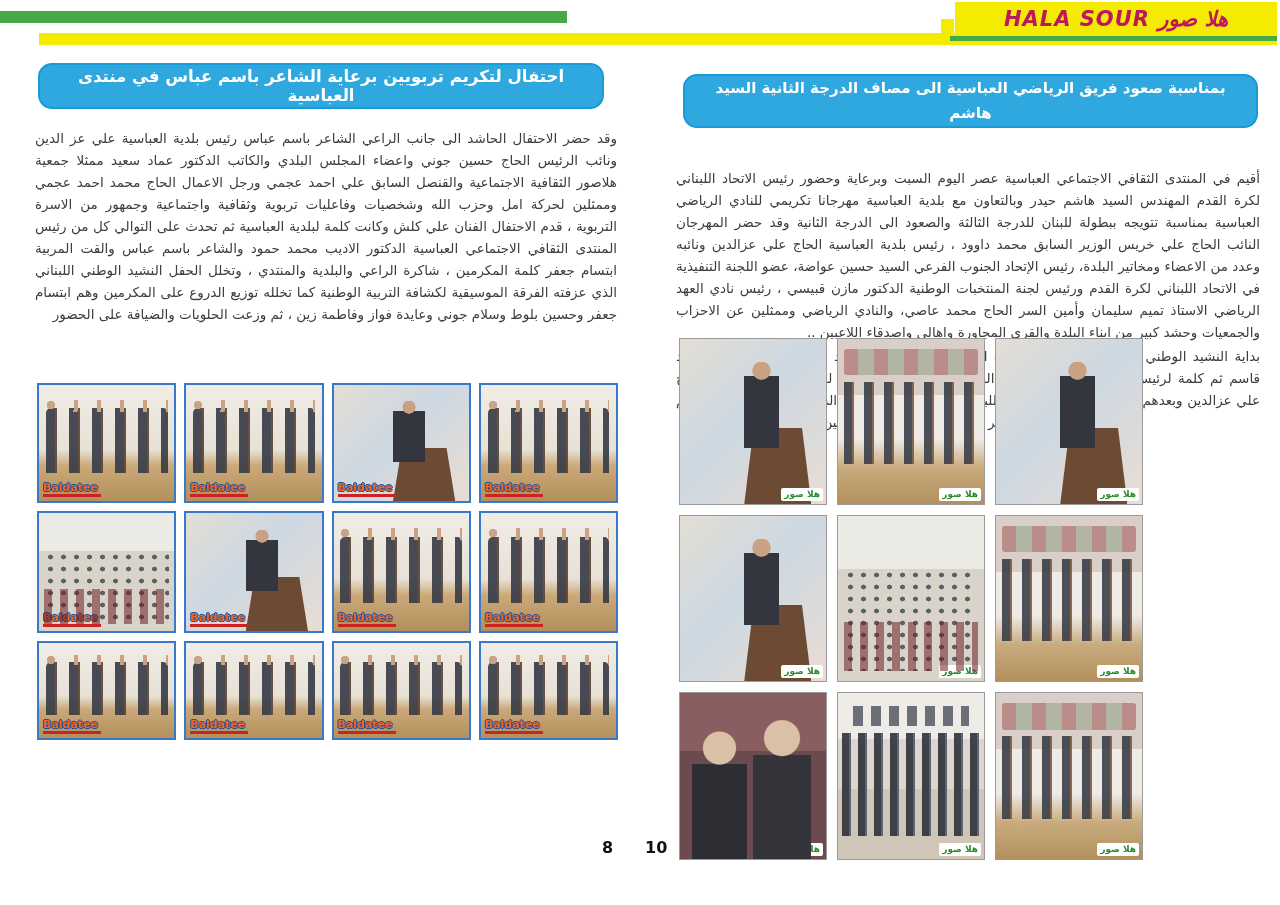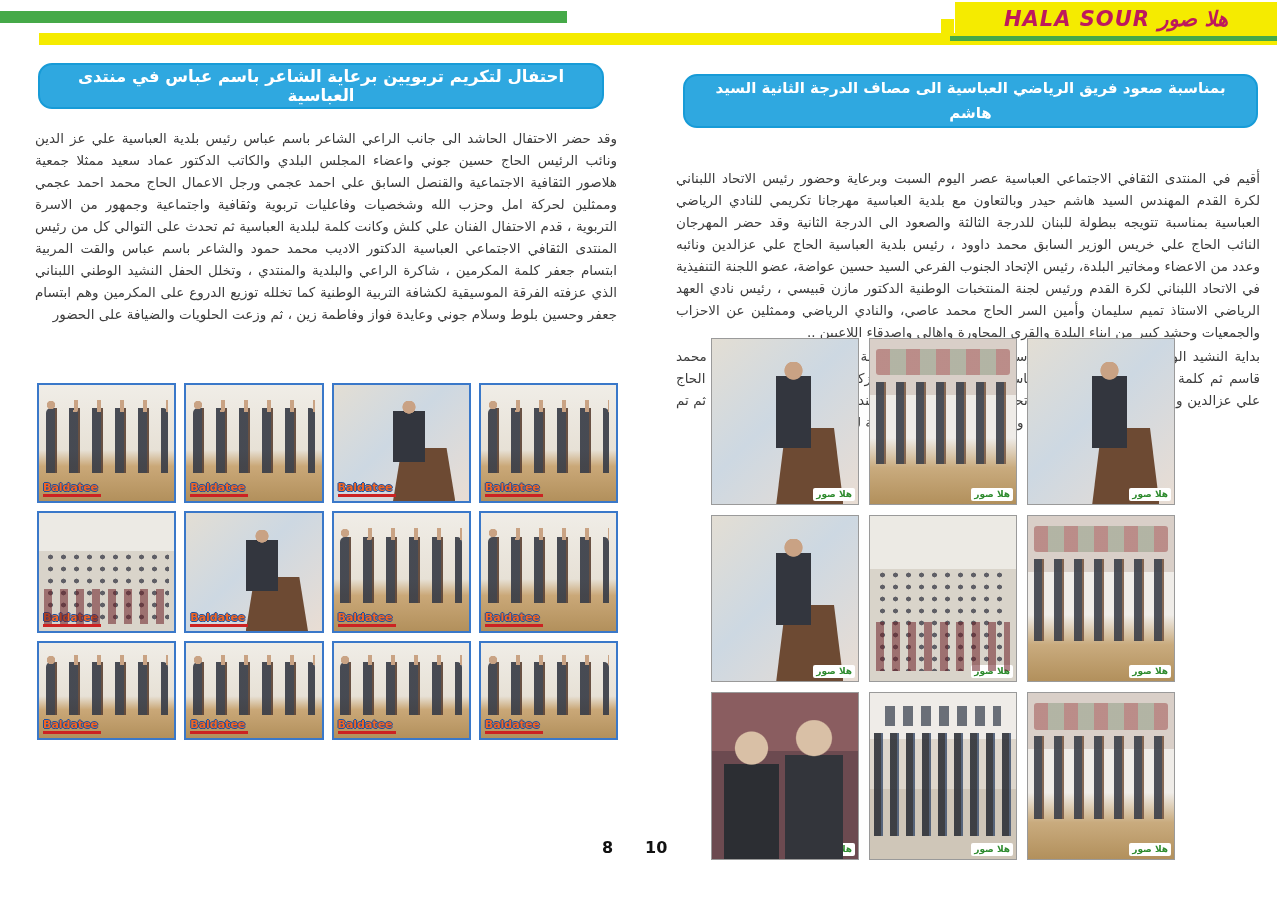--- a/index.html
+++ b/index.html
@@ -30,21 +30,21 @@
   .article p{margin:0 0 2px 0;}
   #article-left{left:35px;top:127px;width:582px;}
   #article-right{left:676px;top:131px;width:584px;margin-top:36px;}
   #article-right p.centered-last{text-align:justify;text-align-last:center;}
 
   
   .pgrid{position:absolute;display:grid;grid-auto-flow:row;}
   #grid-left{left:37px;top:383px;width:581px;grid-template-columns:repeat(4,1fr);
              grid-template-rows:120px 122px 99px 114px;gap:8px;}
   #grid-right{left:679px;top:338px;width:464px;grid-template-columns:repeat(3,1fr);
-              grid-template-rows:167px 167px 168px;gap:10px;margin-left:32px;}
+              grid-template-rows:167px 167px 168px;gap:10px;}
   .photo{position:relative;overflow:hidden;box-sizing:border-box;background:#e8e4dd;}
   .photo.lb{border:2px solid #3a78c9;}
   .photo.rb{border:1px solid #9a9a9a;}
 
   
   .k-group{background:linear-gradient(180deg,#f0ede7 0%,#e7e1d6 56%,#caa878 70%,#b2905c 100%);}
   .k-group::before{content:'';position:absolute;left:5%;right:5%;top:20%;height:56%;
      background:repeating-linear-gradient(90deg,#393d47 0 9px,#5d4436 9px 11px,rgba(0,0,0,0) 11px 23px);
      border-radius:5px 5px 0 0;opacity:.92;}
   .k-group::after{content:'';position:absolute;left:5%;right:5%;top:13%;height:10%;

